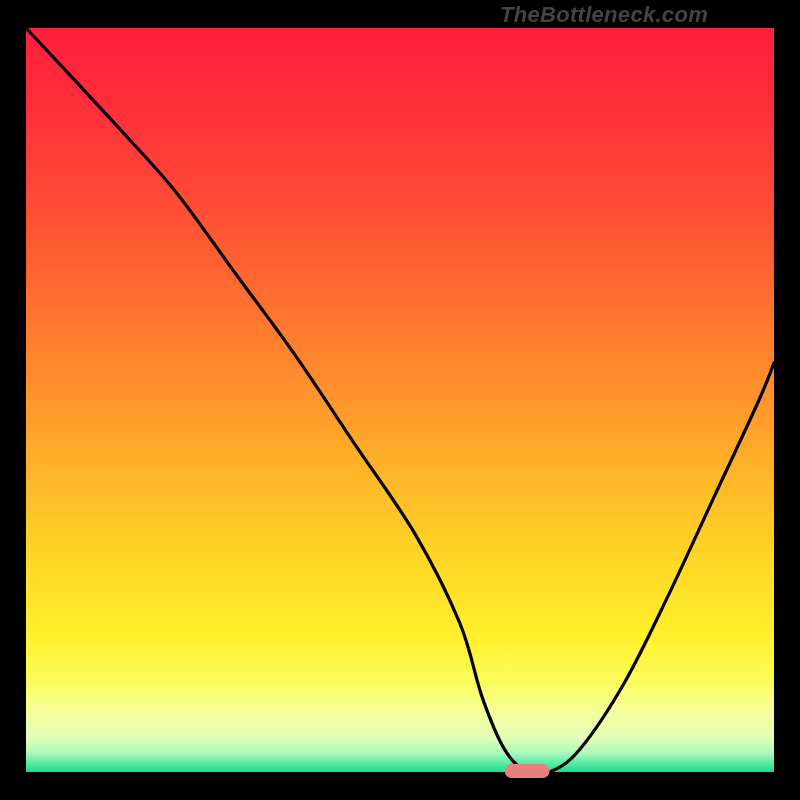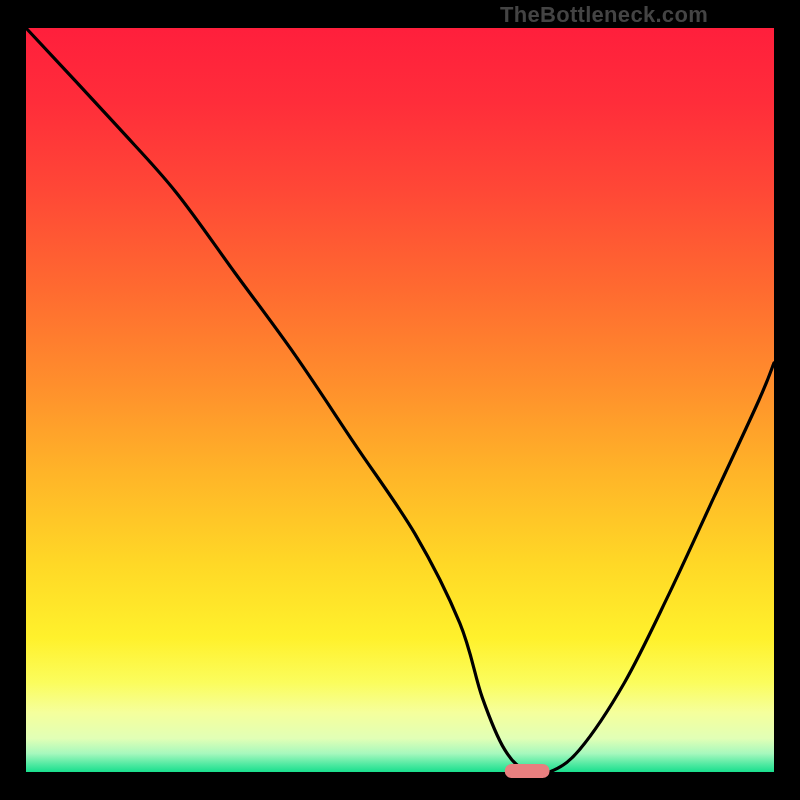--- a/index.html
+++ b/index.html
@@ -8,20 +8,21 @@
     width: 800px;
     height: 800px;
     background: #000;
     overflow: hidden;
     font-family: Arial, Helvetica, sans-serif;
   }
   .wrap {
     position: relative;
     width: 720px;
     height: 800px;
+    font-style: italic;
   }
   .watermark {
     position: absolute;
     top: 2px;
     right: 12px;
     font-size: 22px;
     font-weight: 600;
     color: #444;
     letter-spacing: 0.3px;
     z-index: 3;

